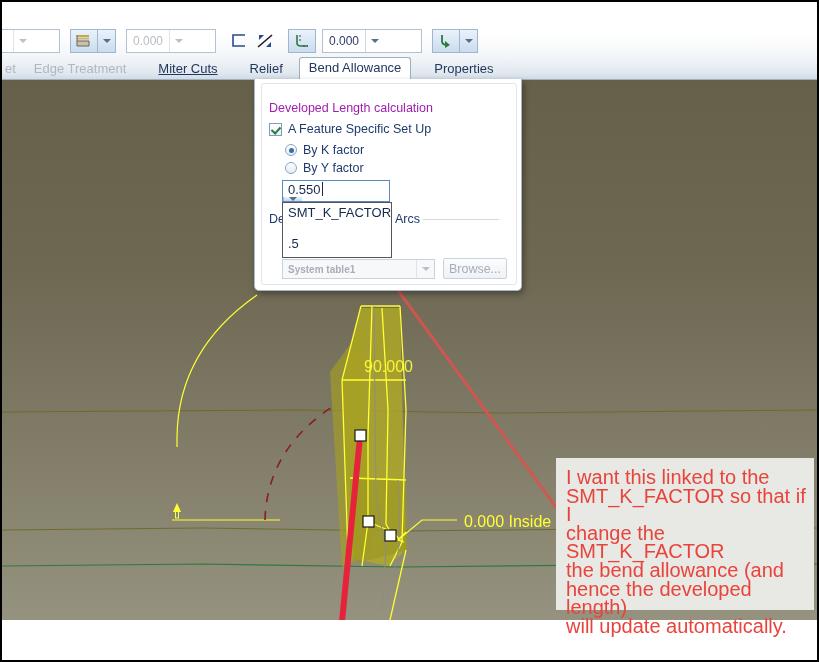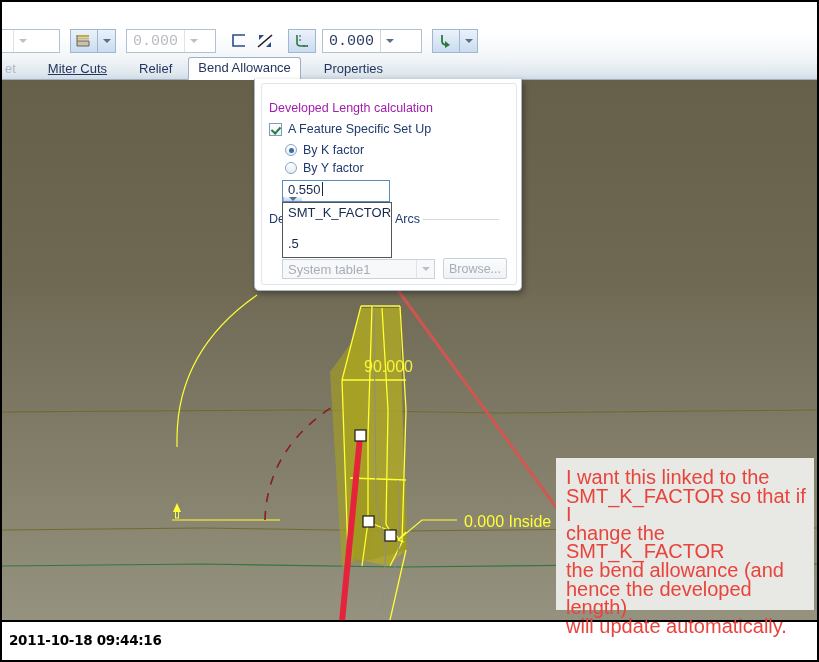--- a/index.html
+++ b/index.html
@@ -35,24 +35,23 @@
   .tb-combo {
     display: flex; align-items: stretch;
     height: 24px;
     border: 1px solid #b4c2cf;
     background: #ffffff;
     box-sizing: border-box;
   }
   .tb-combo .cval {
     display: flex; align-items: center;
     padding: 0 6px;
-    font-size: 15px;
+    font-size: 12px;
     color: #2b3c66;
     white-space: nowrap;
-    font-family: Liberation Mono, monospace;
   }
   .tb-combo .cval.disabled { color: #b7bcc4; }
   .tb-arrow {
     width: 18px;
     display: flex; align-items: center; justify-content: center;
     border-left: 1px solid #cfd8e2;
     background: #ffffff;
   }
   .tb-arrow.plain { border-left: 1px solid #dde4ec; }
   .caret {
@@ -262,22 +261,23 @@
   #table-combo {
     position: absolute; left: 27px; top: 180px;
     width: 153px; height: 20px;
     border: 1px solid #c8d2dd;
     background: #f6f8fa;
     display: flex; align-items: stretch;
     box-sizing: border-box;
   }
   #table-combo .tval {
     flex: 1; display: flex; align-items: center;
-    padding-left: 5px; font-size: 13px; color: #a8aeb6;
-    white-space: nowrap;
+    padding-left: 5px; font-size: 10px; color: #a8aeb6;
+    white-space: nowrap;
+    font-weight: bold;
   }
   #table-combo .tarrow {
     width: 17px;
     display: flex; align-items: center; justify-content: center;
     border-left: 1px solid #dde4ec;
   }
   #browse-btn {
     position: absolute; left: 188px; top: 179px;
     width: 64px; height: 21px;
     border: 1px solid #c8d2dd;
@@ -415,20 +415,21 @@
           </svg>
         </span>
         <span class="sp-arrow">
             <span class="caret"></span>
           </span>
       </div>
     </div>
 
     <div id="tabrow">
       <div class="tab disabled" style="margin-left:-6px;">et</div>
+      <div class="tab disabled">Edge Treatment</div>
       <div class="tab" style="margin-left:14px;text-decoration:underline;">Miter Cuts</div>
       <div class="tab" style="margin-left:14px;">Relief</div>
       <div class="tab active" style="margin-left:7px;">Bend Allowance</div>
       <div class="tab" style="margin-left:14px;">Properties</div>
     </div>
     <div id="tabrow-underline"></div>
   </div>
 
   <div id="viewport">
     <svg width="815" height="540" viewBox="0 0 815 540">
@@ -551,17 +552,14 @@
 
   <div id="callout">
     <div id="callout-text">I want this linked to the
 SMT_K_FACTOR so that if I
 change the SMT_K_FACTOR
 the bend allowance (and
 hence the developed length)
 will update automatically.</div>
   </div>
 
-  <div id="timestamp-bar">
-    <div id="timestamp-text">2011-10-18 09:44:16</div>
-  </div>
 
 </div>
 
 </body></html>

